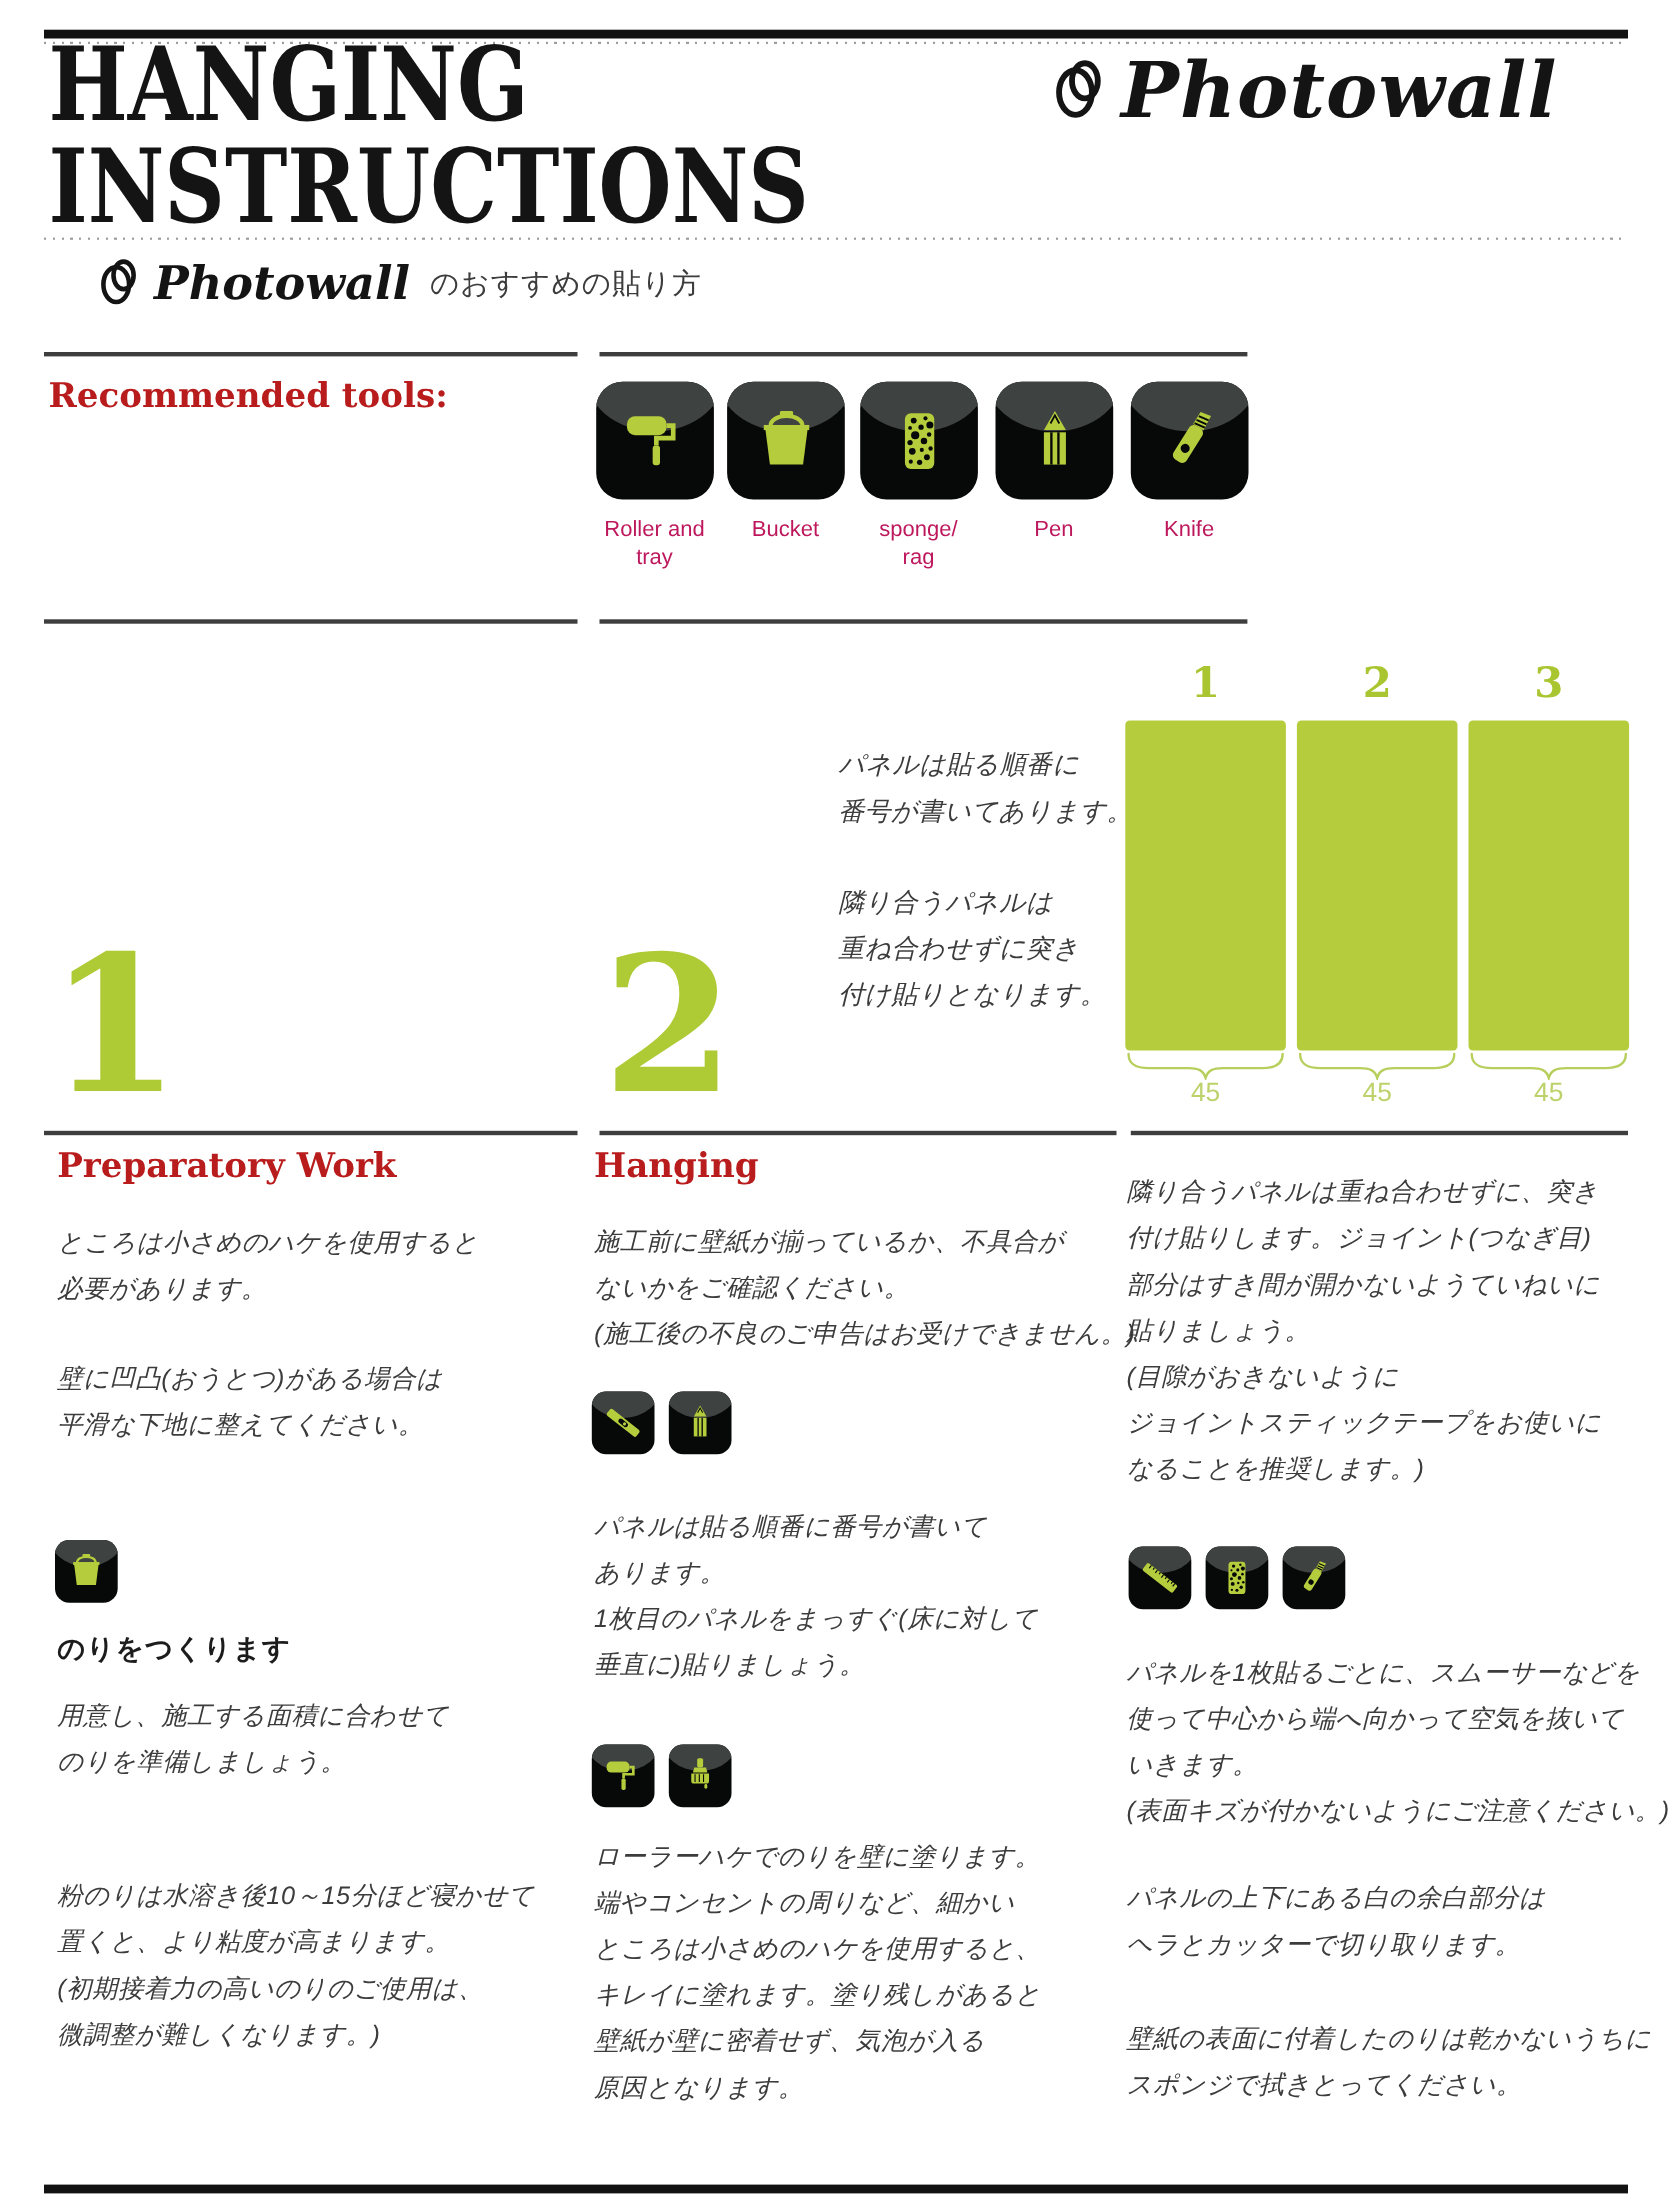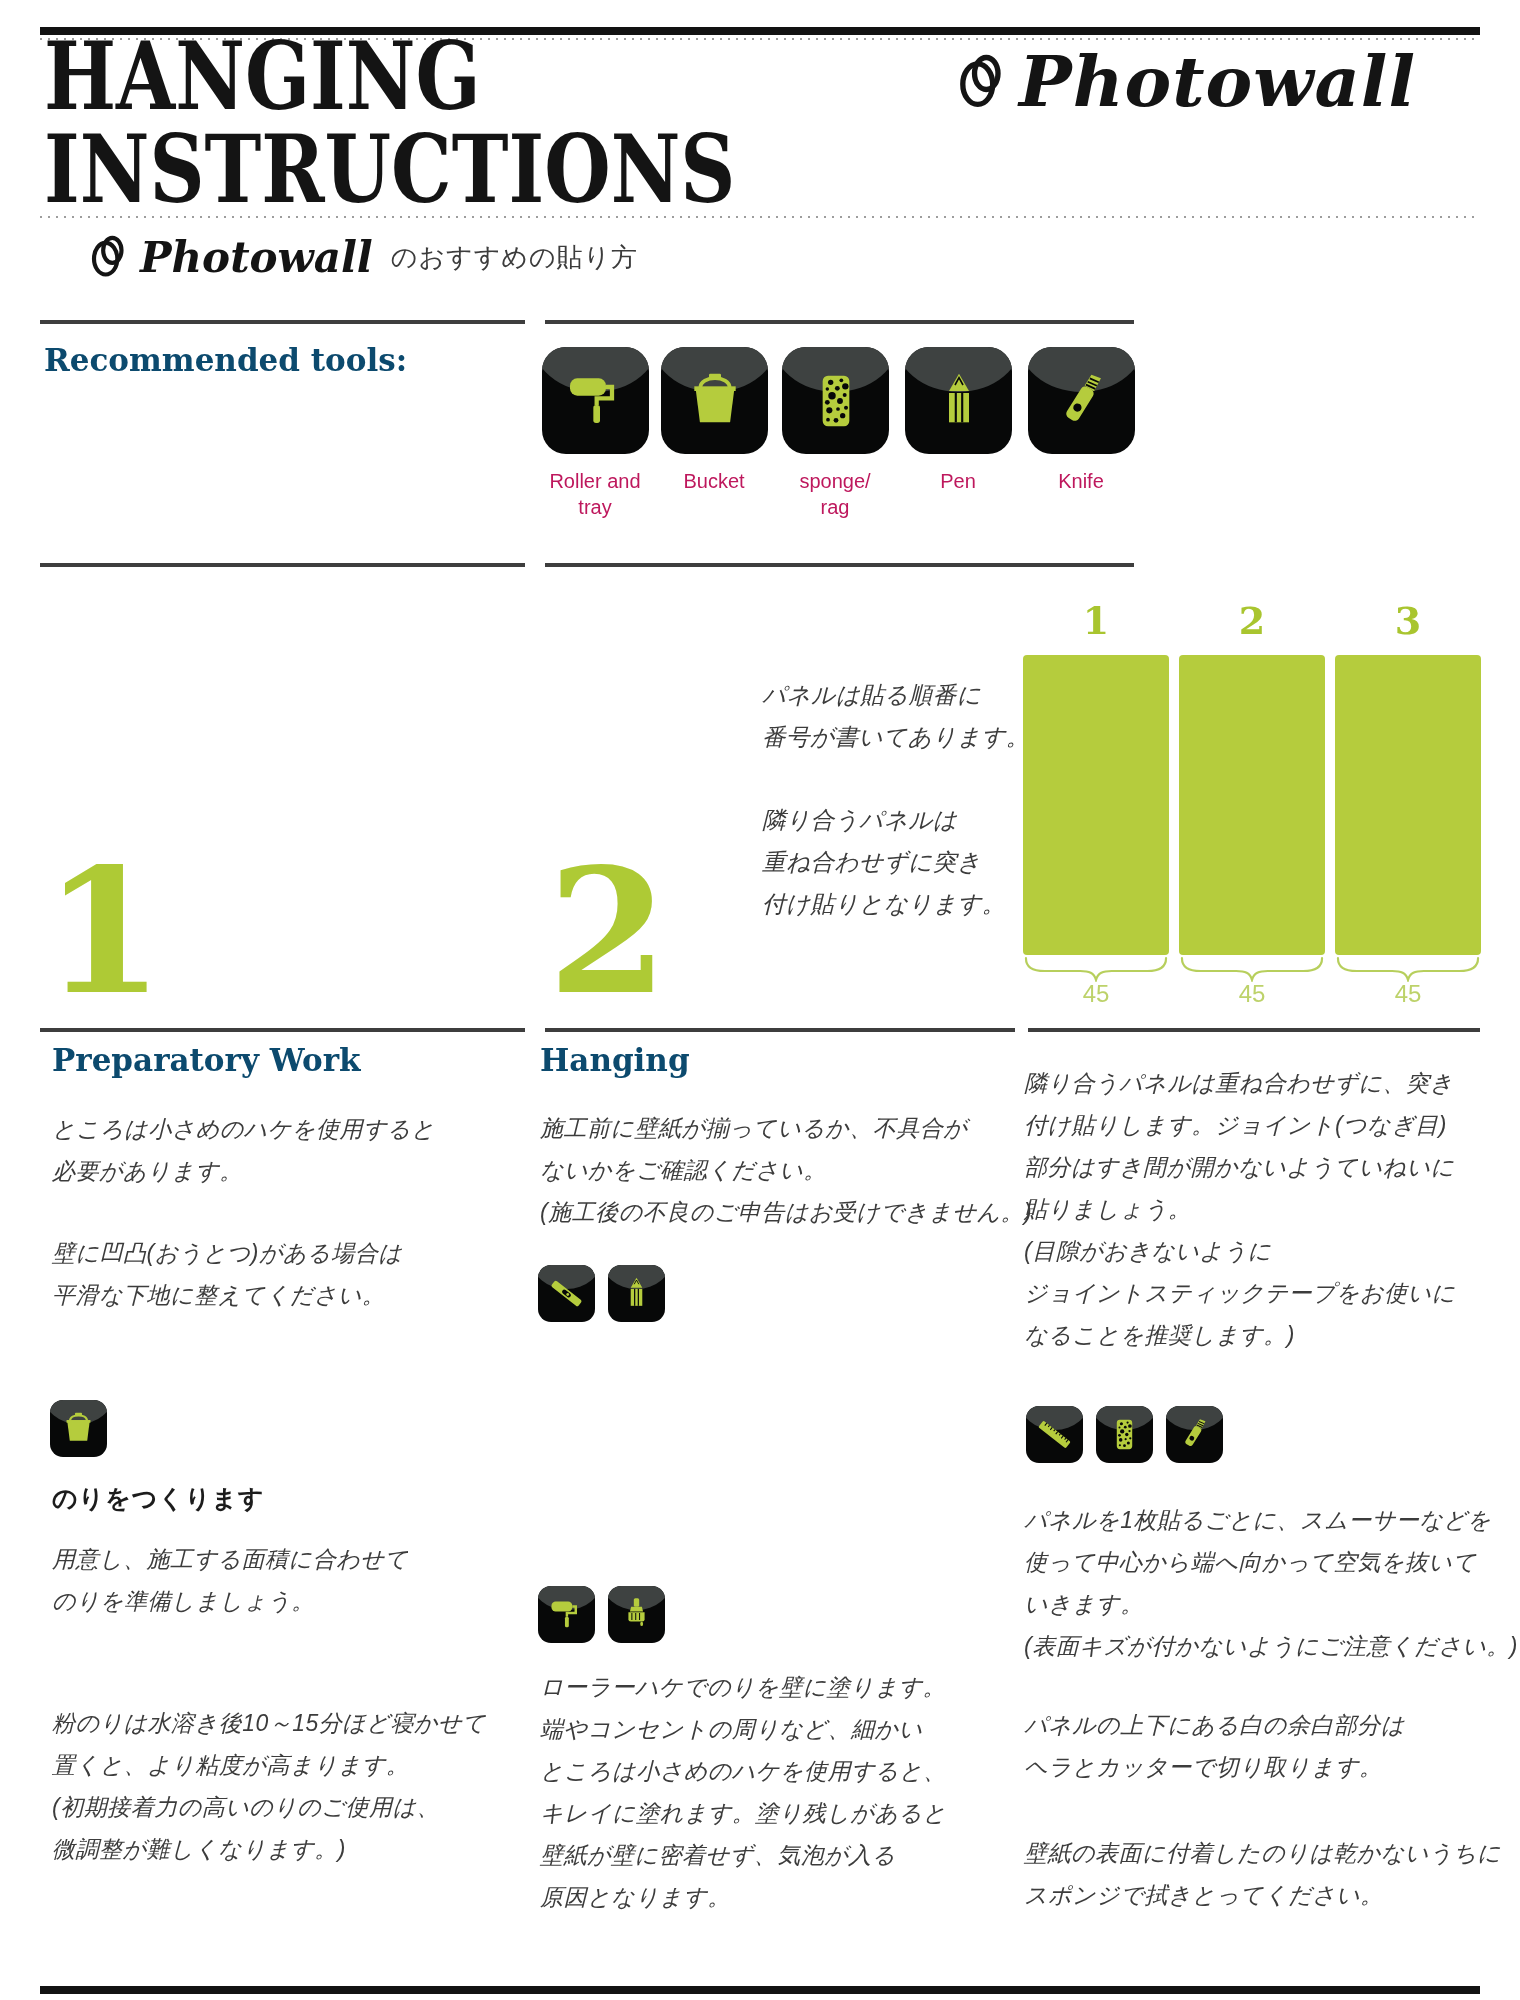--- a/index.html
+++ b/index.html
@@ -8,21 +8,21 @@
   .abs{position:absolute;}
   .rule{position:absolute;height:4px;background:#3e3e3e;}
   .bar{position:absolute;height:8px;background:#121212;}
   .dotted{position:absolute;height:2px;
           background:repeating-linear-gradient(90deg,#9d9d9d 0 2px,transparent 2px 8px);}
   .title{position:absolute;left:44px;top:30px;font-family:"DejaVu Serif","Liberation Serif",serif;
          font-weight:bold;font-size:93px;line-height:93px;color:#141414;letter-spacing:0;
          transform:scaleX(.82);transform-origin:left top;}
   .script{font-family:"DejaVu Serif","Liberation Serif",serif;font-style:italic;font-weight:bold;color:#141414;}
   .green-head{position:absolute;font-family:"DejaVu Serif","Liberation Serif",serif;
-              font-weight:bold;color:#0c4a6e;}
+              font-weight:bold;color:#b91c1c;}
   .jp{position:absolute;font-size:23px;line-height:42px;color:#3c3c3c;letter-spacing:.5px;white-space:nowrap;font-style:italic;}
   .tile{position:absolute;background:#070808;overflow:hidden;display:flex;align-items:center;justify-content:center;}
   .tile::before{content:"";position:absolute;left:-10%;right:-10%;top:-60%;height:102%;
                 border-radius:50%;background:#3e4241;}
   .tile svg{position:relative;z-index:1;}
   .tile.lg{width:107px;height:107px;border-radius:24px;}
   .tile.sm{width:57px;height:57px;border-radius:13px;}
   .tlabel{position:absolute;width:140px;text-align:center;font-size:20px;line-height:26px;color:#be185d;}
   .panel{position:absolute;width:146px;height:300px;background:#b5cc3d;border-radius:4px;top:655px;}
   .pnum{position:absolute;width:146px;top:598px;text-align:center;font-size:38px;font-weight:bold;
@@ -276,20 +276,26 @@
     <svg width="37" height="37">
         <use href="#i-level"></use>
       </svg>
   </div>
   <div class="tile sm" style="left:608px;top:1265px">
     <svg width="37" height="37">
         <use href="#i-pencil"></use>
       </svg>
   </div>
 
+  <div class="jp" style="left:540px;top:1366px">
+    <div>パネルは貼る順番に番号が書いて</div>
+    <div>あります。</div>
+    <div>1枚目のパネルをまっすぐ(床に対して</div>
+    <div>垂直に)貼りましょう。</div>
+  </div>
 
   <div class="tile sm" style="left:538px;top:1586px">
     <svg width="37" height="37">
         <use href="#i-roller"></use>
       </svg>
   </div>
   <div class="tile sm" style="left:608px;top:1586px">
     <svg width="37" height="37">
         <use href="#i-brush"></use>
       </svg>

